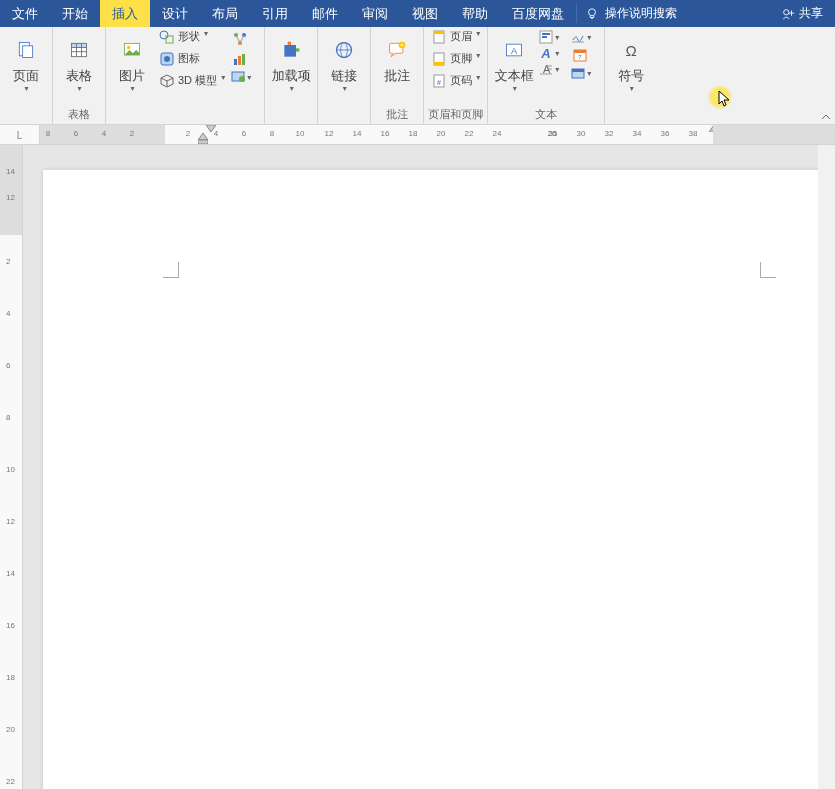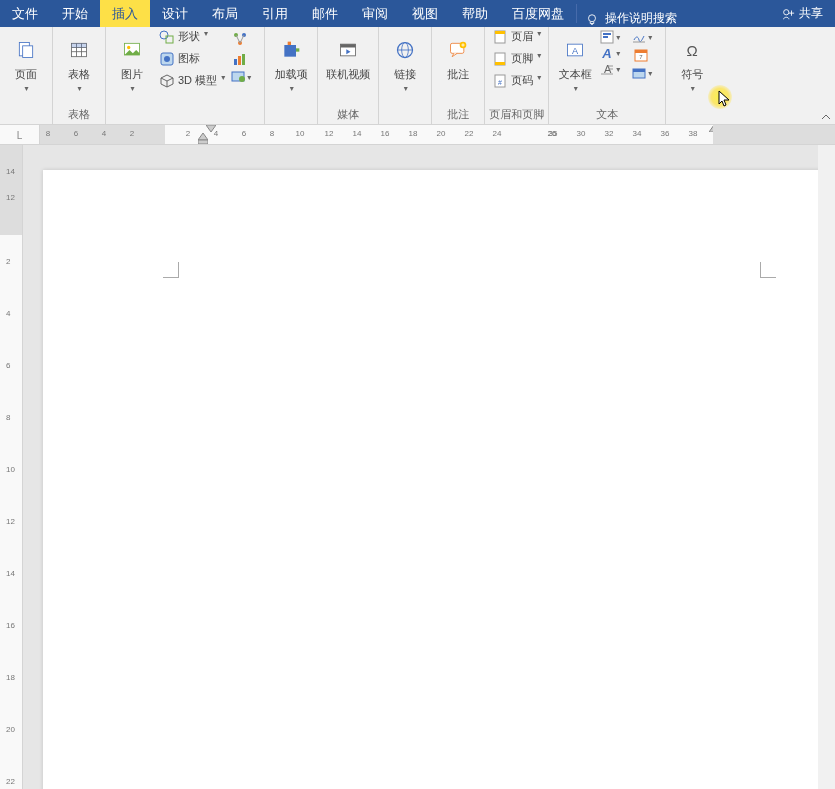--- a/index.html
+++ b/index.html
@@ -1,31 +1,31 @@
 <!DOCTYPE html>
 <html><head>
 <meta charset="utf-8">
 <style>
 *{margin:0;padding:0;box-sizing:border-box;font-family:"Microsoft YaHei",SimSun,sans-serif;}
 body{width:835px;height:789px;background:#e6e6e6;overflow:hidden;font-size:12px;position:relative;}
 .tabbar{height:27px;background:#2b579a;display:flex;align-items:stretch;color:#fff;}
 .tab{padding:0 12px;display:flex;align-items:center;cursor:pointer;font-size:13px;}
 .tab.active{background:#fde047;color:#2b579a;}
 .tab-sep{width:1px;background:#476bab;margin:4px 0;}
-.search-area{display:flex;align-items:flex-end;padding:0 8px;gap:6px;}
+.search-area{display:flex;align-items:center;padding:0 8px;gap:6px;}
 .lightbulb{width:14px;height:14px;}
 .spacer{flex:1;}
 .share-btn{display:flex;align-items:center;gap:4px;padding:12px 12px;}
 .ribbon{height:98px;background:#f1f1f1;display:flex;border-bottom:1px solid #d4d4d4;}
 .group{display:flex;flex-direction:column;justify-content:space-between;border-right:1px solid #d4d4d4;padding:2px 4px 0;}
 .group-body{display:flex;align-items:flex-start;gap:2px;flex:1;}
 .group-label{text-align:center;font-size:11px;color:#666;padding:2px 0;}
 .bigbtn{display:flex;flex-direction:column;align-items:center;justify-content:flex-start;width:44px;padding:4px 2px;cursor:pointer;color:#444;gap:2px;}
 .bigbtn .icon-box{height:34px;display:flex;align-items:center;justify-content:center;}
-.bigbtn .lbl{font-size:11px;line-height:13px;text-align:center;font-family:Liberation Mono, monospace;}
+.bigbtn .lbl{font-size:13px;line-height:13px;text-align:center;}
 .smallrow{display:flex;gap:3px;height:22px;padding:0 3px;cursor:pointer;color:#444;font-size:11px;}
 .vcol{display:flex;flex-direction:column;gap:0px;}
 .dd{font-size:8px;color:#666;margin-left:1px;}
 .ruler-h{height:20px;background:#f9f9f9;border-bottom:1px solid #d4d4d4;display:flex;position:relative;}
 .ruler-corner{width:40px;height:20px;border-right:1px solid #d4d4d4;display:flex;align-items:center;justify-content:center;font-size:10px;color:#888;}
 .ruler-h-track{flex:1;position:relative;font-size:8px;color:#777;overflow:hidden;}
 .ruler-h-track span{position:absolute;top:4px;transform:translateX(-50%);}
 .indent-top{position:absolute;top:0;left:166px;}
 .indent-bot{position:absolute;bottom:-1px;left:158px;}
 .margin-r{position:absolute;top:0;left:709px;}
@@ -198,35 +198,20 @@
               <rect x="18" y="10" width="4" height="4" fill="#70ad47"></rect>
             </svg>
           </div>
         <div class="lbl">加载项</div>
         <div class="dd">▾</div>
       </div>
     </div>
     <div class="group-label">&nbsp;</div>
   </div>
 
-  <div class="group">
-    <div class="group-body">
-      <div class="bigbtn" style="width:52px">
-        <div class="icon-box">
-            <svg class="ribbon-icon" viewBox="0 0 24 24">
-              <rect x="3" y="5" width="18" height="14" fill="#fff" stroke="#666"></rect>
-              <rect x="3" y="5" width="18" height="4" fill="#666"></rect>
-              <path d="M10 11l5 3-5 3z" fill="#4472c4"></path>
-            </svg>
-          </div>
-        <div class="lbl">联机视频</div>
-      </div>
-    </div>
-    <div class="group-label">媒体</div>
-  </div>
 
   <div class="group">
     <div class="group-body">
       <div class="bigbtn">
         <div class="icon-box">
             <svg class="ribbon-icon" viewBox="0 0 24 24">
               <circle cx="12" cy="12" r="9" fill="none" stroke="#4472c4" stroke-width="1.5"></circle>
               <ellipse cx="12" cy="12" rx="4" ry="9" fill="none" stroke="#4472c4"></ellipse>
               <line x1="3" y1="12" x2="21" y2="12" stroke="#4472c4"></line>
             </svg>

